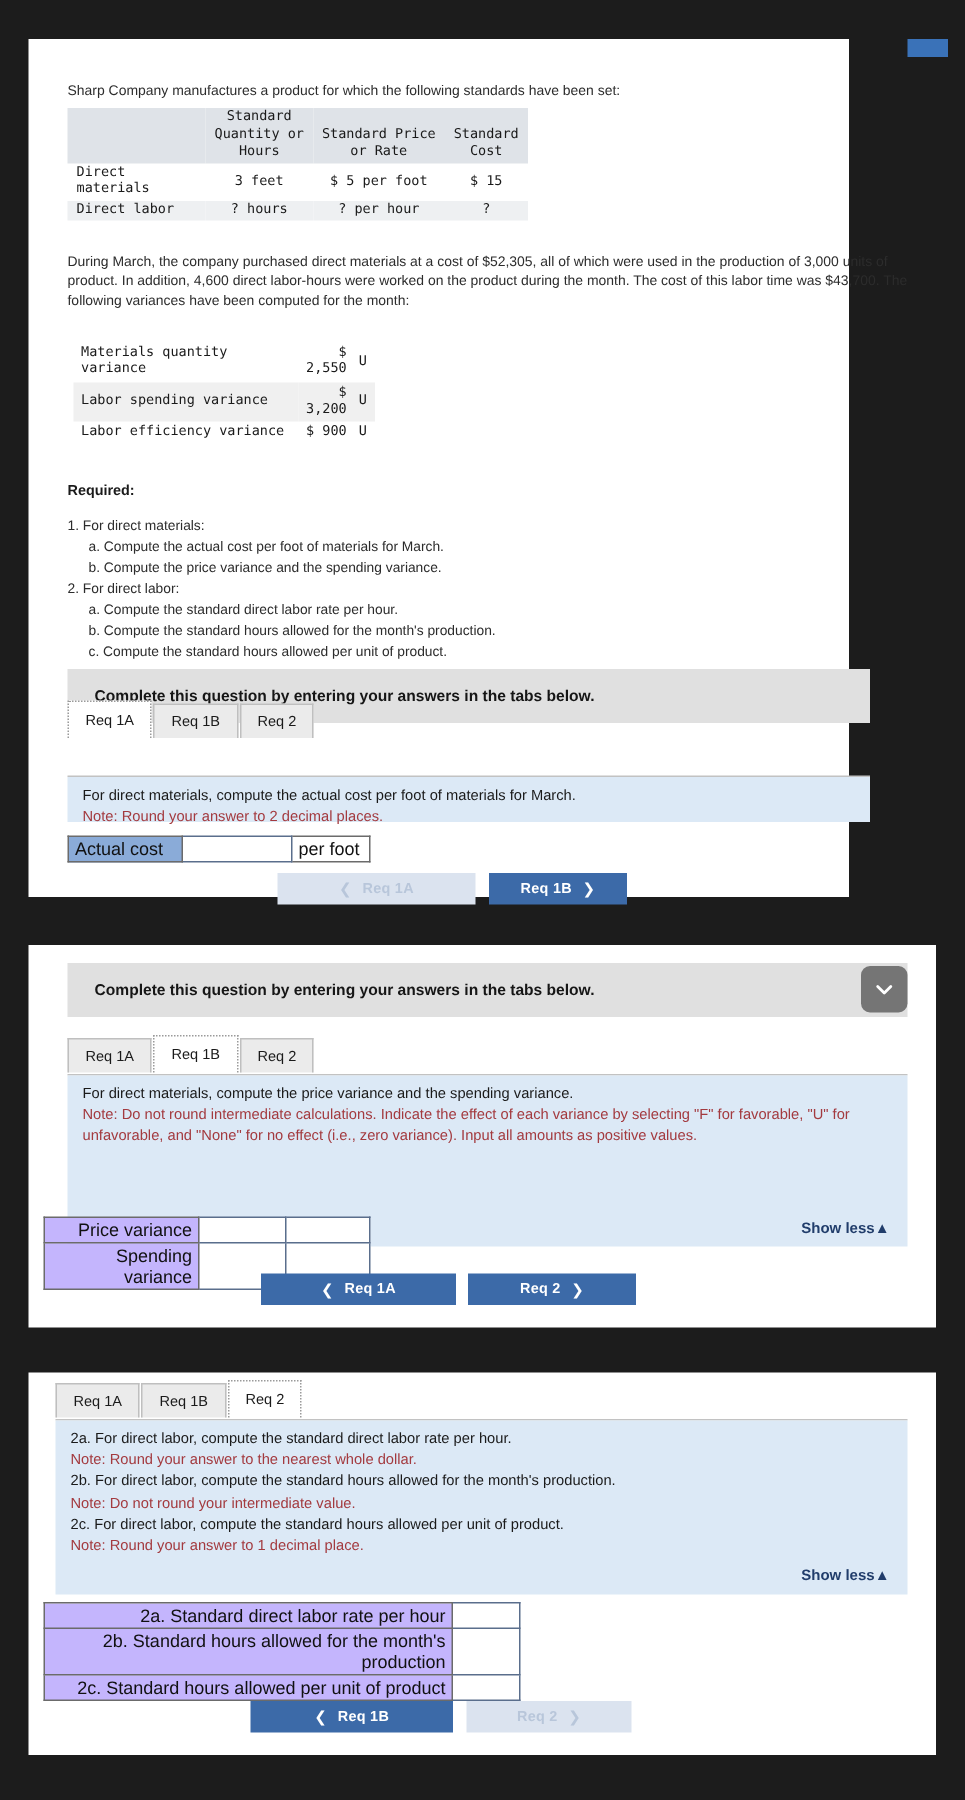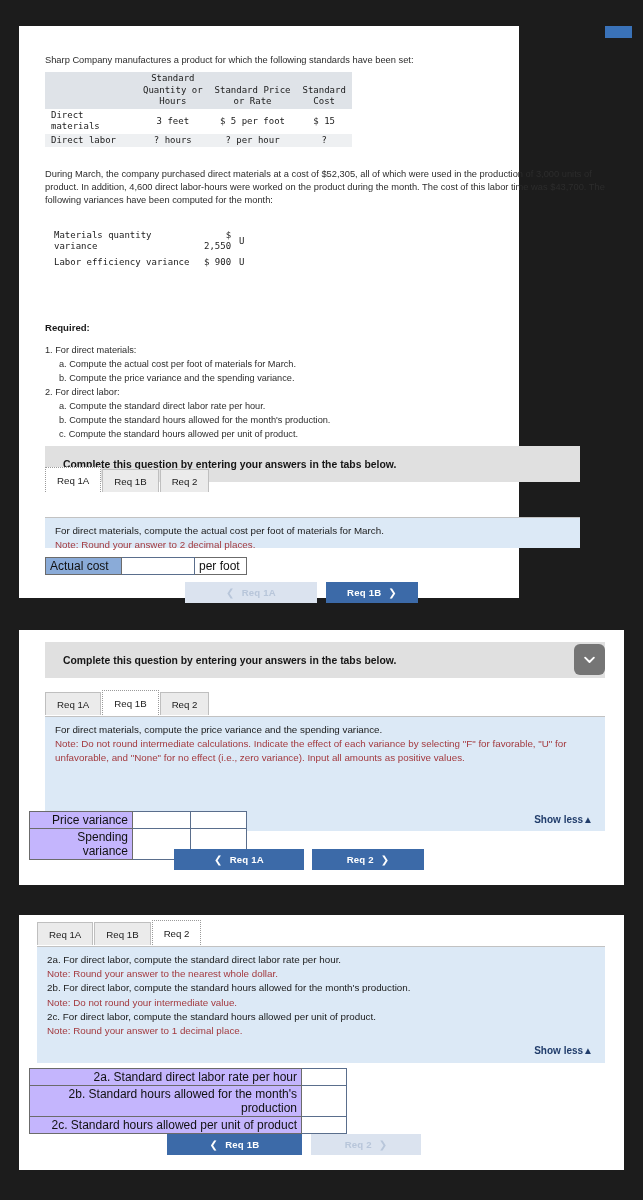--- a/index.html
+++ b/index.html
@@ -14,21 +14,21 @@
     position: relative;
     width: 643px; height: 1200px;
     background: #1c1c1c;
   }
 
   
   .panel {
     position: absolute;
     background: #ffffff;
   }
-  #panel-top    { left: 19px; top: 26px;  width: 500px; height: 572px; }
+  #panel-top    { left: 19px; top: 26px;  width: 547px; height: 572px; }
   #panel-mid    { left: 19px; top: 630px; width: 605px; height: 255px; }
   #panel-bottom { left: 19px; top: 915px; width: 605px; height: 255px; }
 
   
   .scroll-thumb {
     position: absolute;
     left: 605px; top: 26px;
     width: 27px; height: 12px;
     background: #3a72b8;
   }
@@ -250,20 +250,26 @@
     <div class="q-para">During March, the company purchased direct materials at a cost of $52,305, all of which were used in the production of 3,000 units of product. In addition, 4,600 direct labor-hours were worked on the product during the month. The cost of this labor time was $43,700. The following variances have been computed for the month:</div>
 
     <table class="mono" id="var-table">
       <tbody>
         <tr>
           <td class="vlbl">Materials quantity variance</td>
           <td class="vamt">$
 2,550</td>
           <td class="vflag">U</td>
         </tr>
+        <tr class="alt">
+          <td class="vlbl">Labor spending variance</td>
+          <td class="vamt">$
+3,200</td>
+          <td class="vflag">U</td>
+        </tr>
         <tr>
           <td class="vlbl">Labor efficiency variance</td>
           <td class="vamt">$ 900</td>
           <td class="vflag">U</td>
         </tr>
       </tbody>
     </table>
 
     <div class="required-hd">Required:</div>
 

